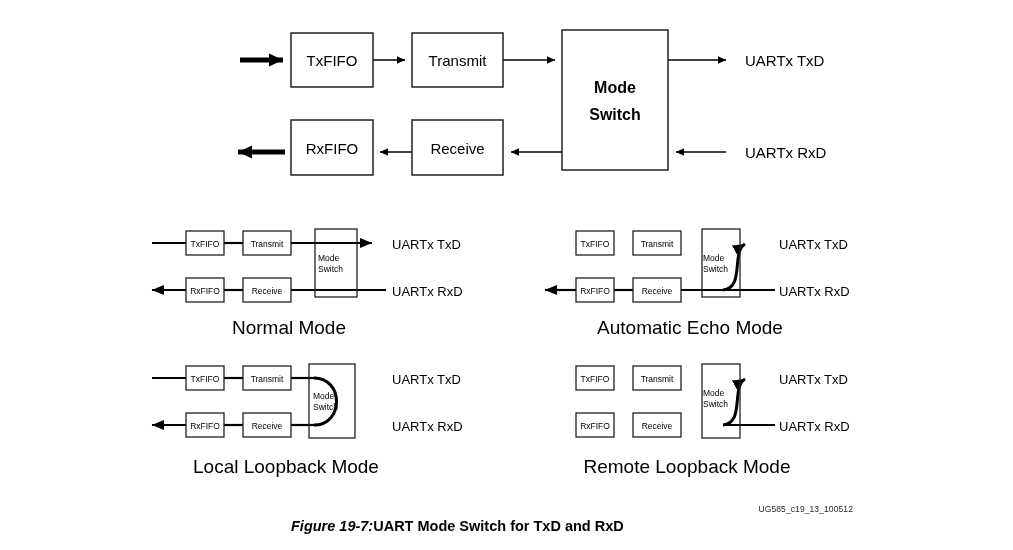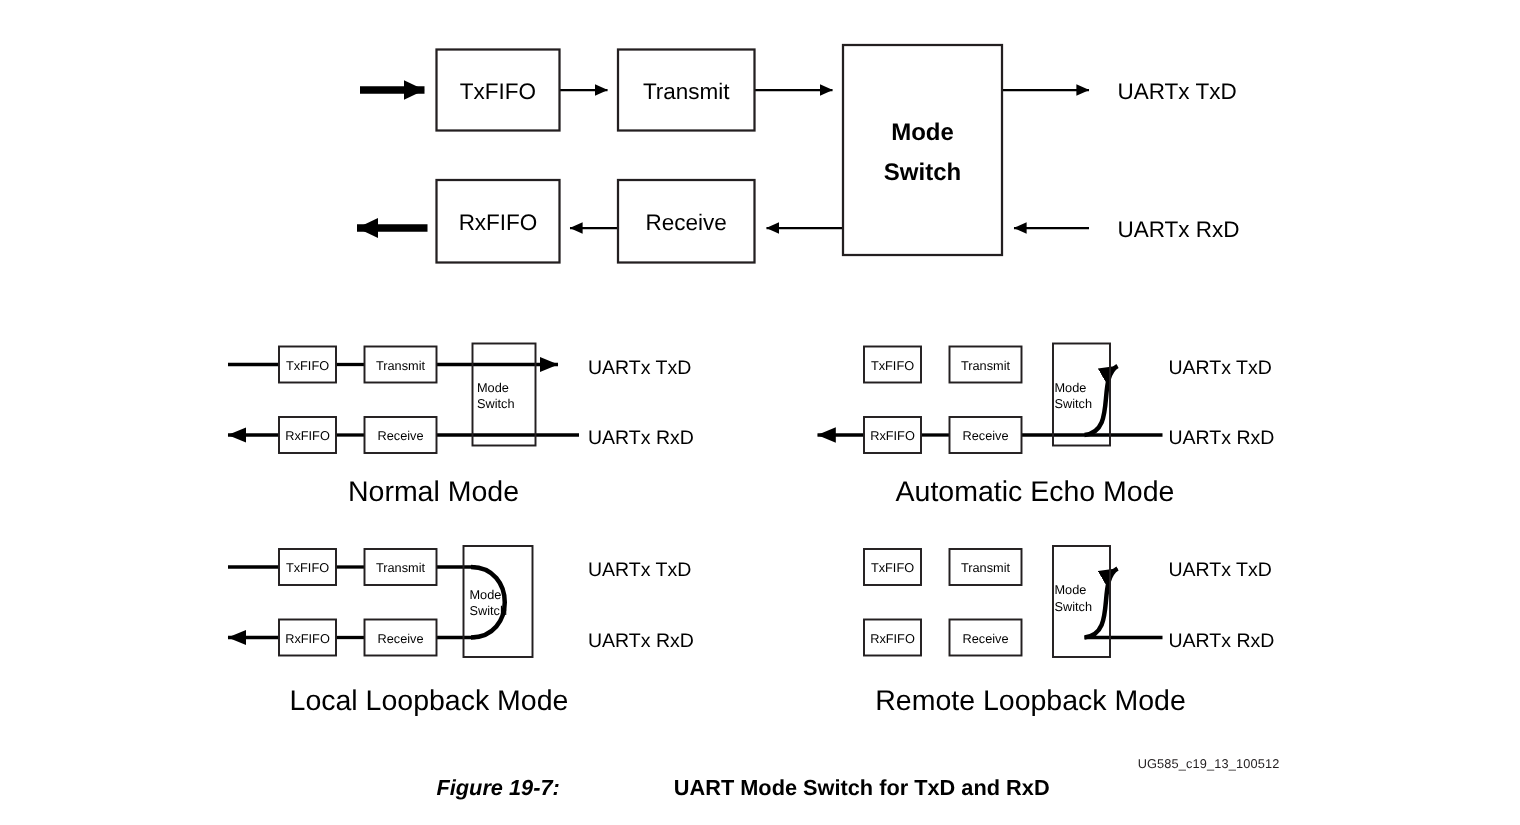--- a/index.html
+++ b/index.html
@@ -77,25 +77,24 @@
   .figure-caption {
     position: absolute;
     left: 291px;
     top: 518px;
     font-size: 14.5px;
     white-space: nowrap;
   }
   .figure-caption .fig-num {
     font-style: italic;
     font-weight: bold;
-    margin-right: 28px;
+    margin-right: 0;
   }
   .figure-caption .fig-title {
     font-weight: bold;
-    margin-left: 48px;
   }
 </style>
 </head>
 <body>
 
 <div id="figure-root">
 
   <svg class="diagram" viewBox="0 0 1013 550">
     <defs>
       <marker id="arrowThin" markerWidth="9" markerHeight="9" refX="8.4" refY="4.5" orient="auto" markerUnits="userSpaceOnUse">

